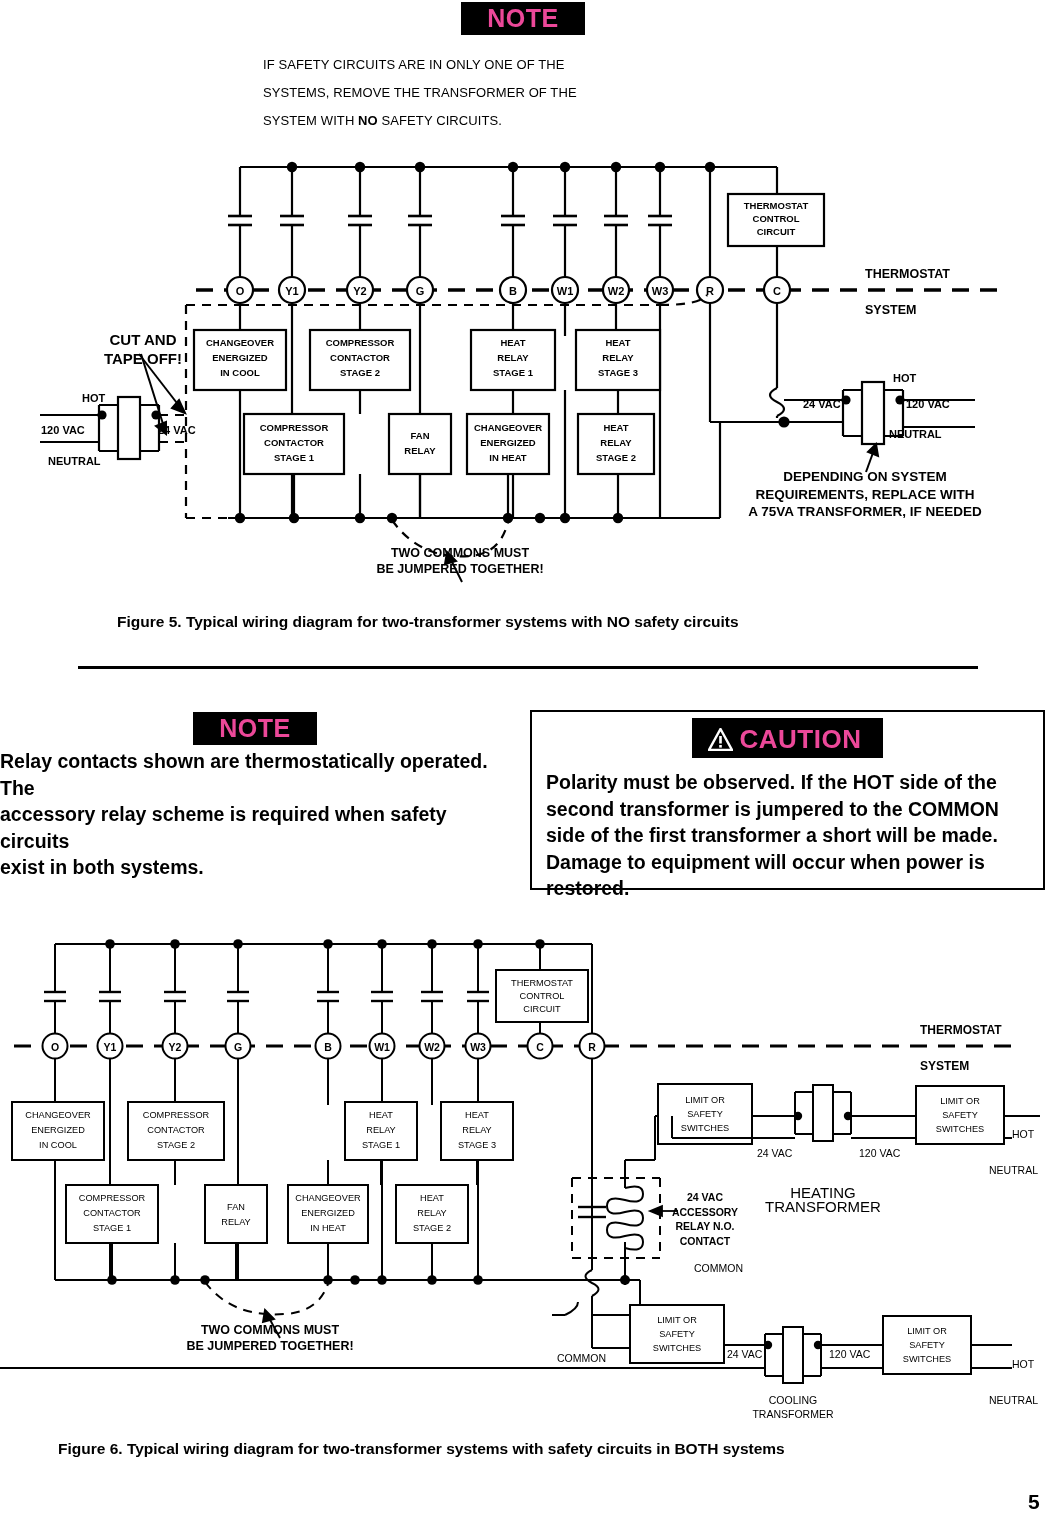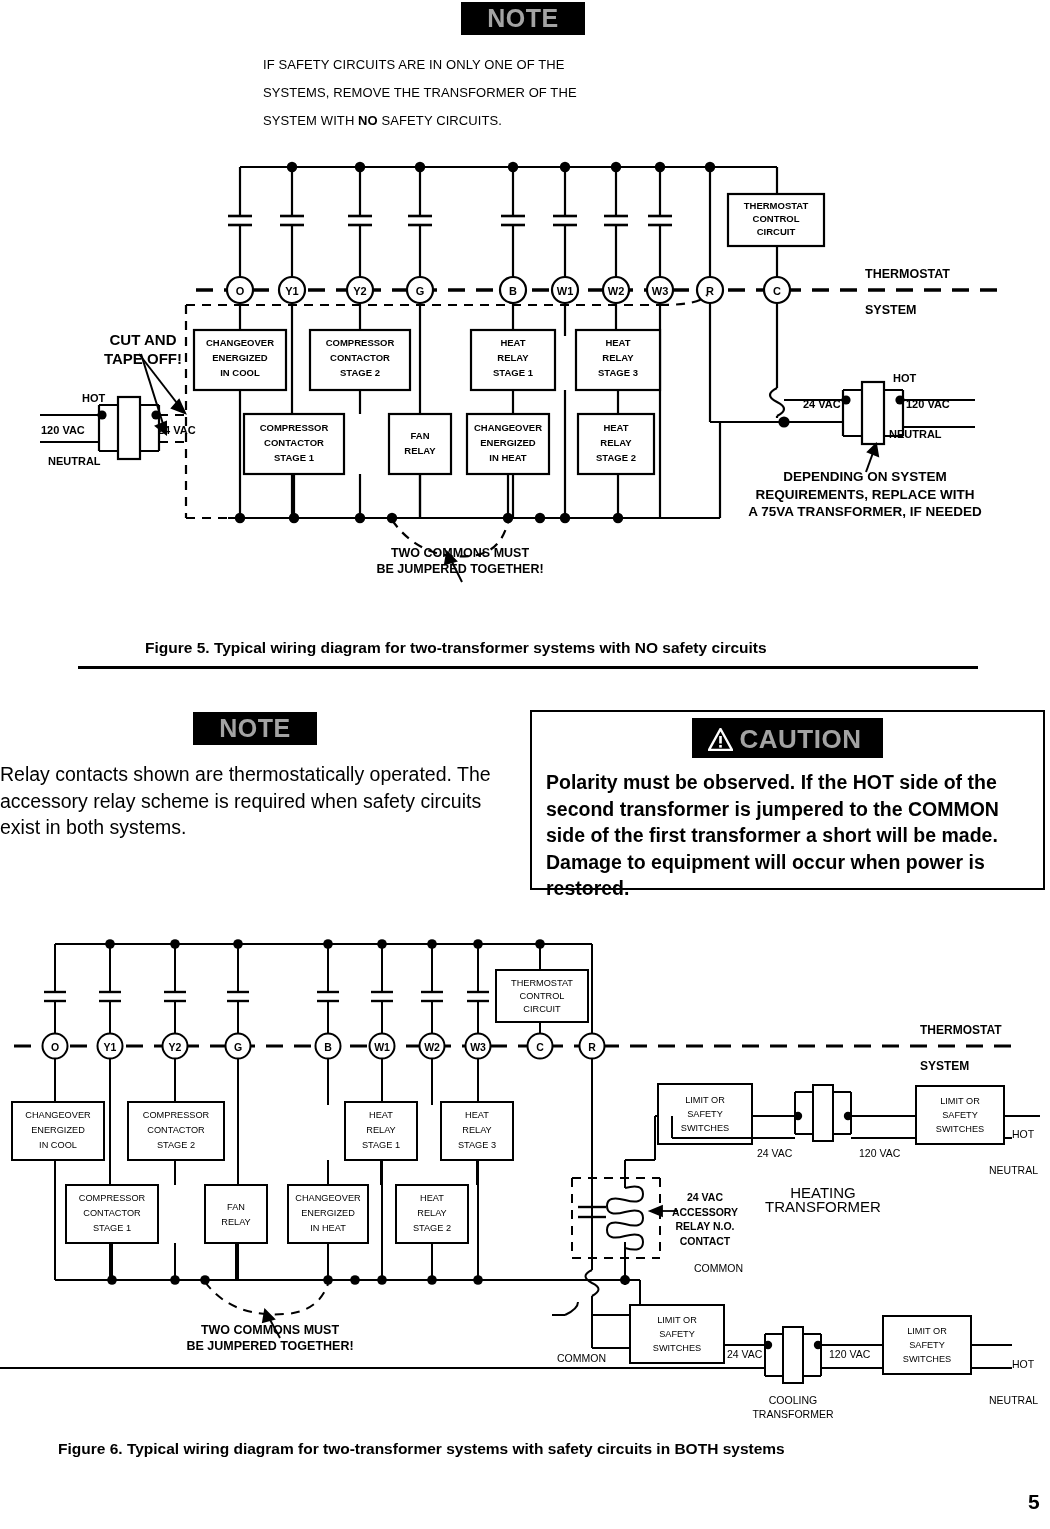--- a/index.html
+++ b/index.html
@@ -3,21 +3,21 @@
 <meta charset="utf-8">
 <style>
   html,body{margin:0;padding:0;background:#fff;}
   body{width:1050px;height:1529px;position:relative;
        font-family:"Liberation Sans","DejaVu Sans",sans-serif;color:#000;}
   .abs{position:absolute;}
   svg{display:block;}
   text{font-family:"Liberation Sans","DejaVu Sans",sans-serif;}
 
   
-  .banner{background:#000;color:#a3a3a3;font-weight:bold;display:inline-block;
+  .banner{background:#000;color:#ec4899;font-weight:bold;display:inline-block;
           letter-spacing:.5px;}
   .note-banner{font-size:25px;padding:2px 26px;}
   .caution-banner{font-size:26px;padding:6px 22px 3px 16px;}
   .caution-box{border:2px solid #000;box-sizing:border-box;}
 
   .note1-text{font-size:13px;line-height:28px;text-align:justify;
               letter-spacing:.1px;}
   .note1-text b{font-weight:bold;}
   .note2-text{font-size:19.5px;line-height:26.5px;}
   .caution-text{font-size:19.5px;line-height:26.5px;font-weight:bold;}
@@ -316,29 +316,29 @@
   <div>DEPENDING ON SYSTEM</div>
   <div>REQUIREMENTS, REPLACE WITH</div>
   <div>A 75VA TRANSFORMER, IF NEEDED</div>
 </div>
 
 <div class="abs" style="left:310px;top:545px;width:300px;text-align:center;font-size:12.5px;font-weight:bold;line-height:16px;">
   <div>TWO COMMONS MUST</div>
   <div>BE JUMPERED TOGETHER!</div>
 </div>
 
-<div class="abs fig-cap" style="left:117px;top:639px;margin-left:28px;">Figure 5. Typical wiring diagram for two-transformer systems with NO safety circuits</div>
+<div class="abs fig-cap" style="left:117px;top:613px;">Figure 5. Typical wiring diagram for two-transformer systems with NO safety circuits</div>
 
 <div class="abs hrule" style="left:78px;top:666px;width:900px;"></div>
 
 <div class="abs" style="left:0px;top:712px;width:510px;">
   <div style="text-align:center;">
     <span class="banner note-banner">NOTE</span>
   </div>
-  <div class="note2-text" style="margin-top:16px;">
+  <div class="note2-text" style="margin-top:3px;font-weight:bold;">
     <div>Relay contacts shown are thermostatically operated. The</div>
     <div>accessory relay scheme is required when safety circuits</div>
     <div>exist in both systems.</div>
   </div>
 </div>
 
 <div class="abs caution-box" style="left:530px;top:710px;width:515px;height:180px;padding:6px 14px 0 14px;">
   <div style="text-align:center;">
     <span class="banner caution-banner">
       <span class="tri">

